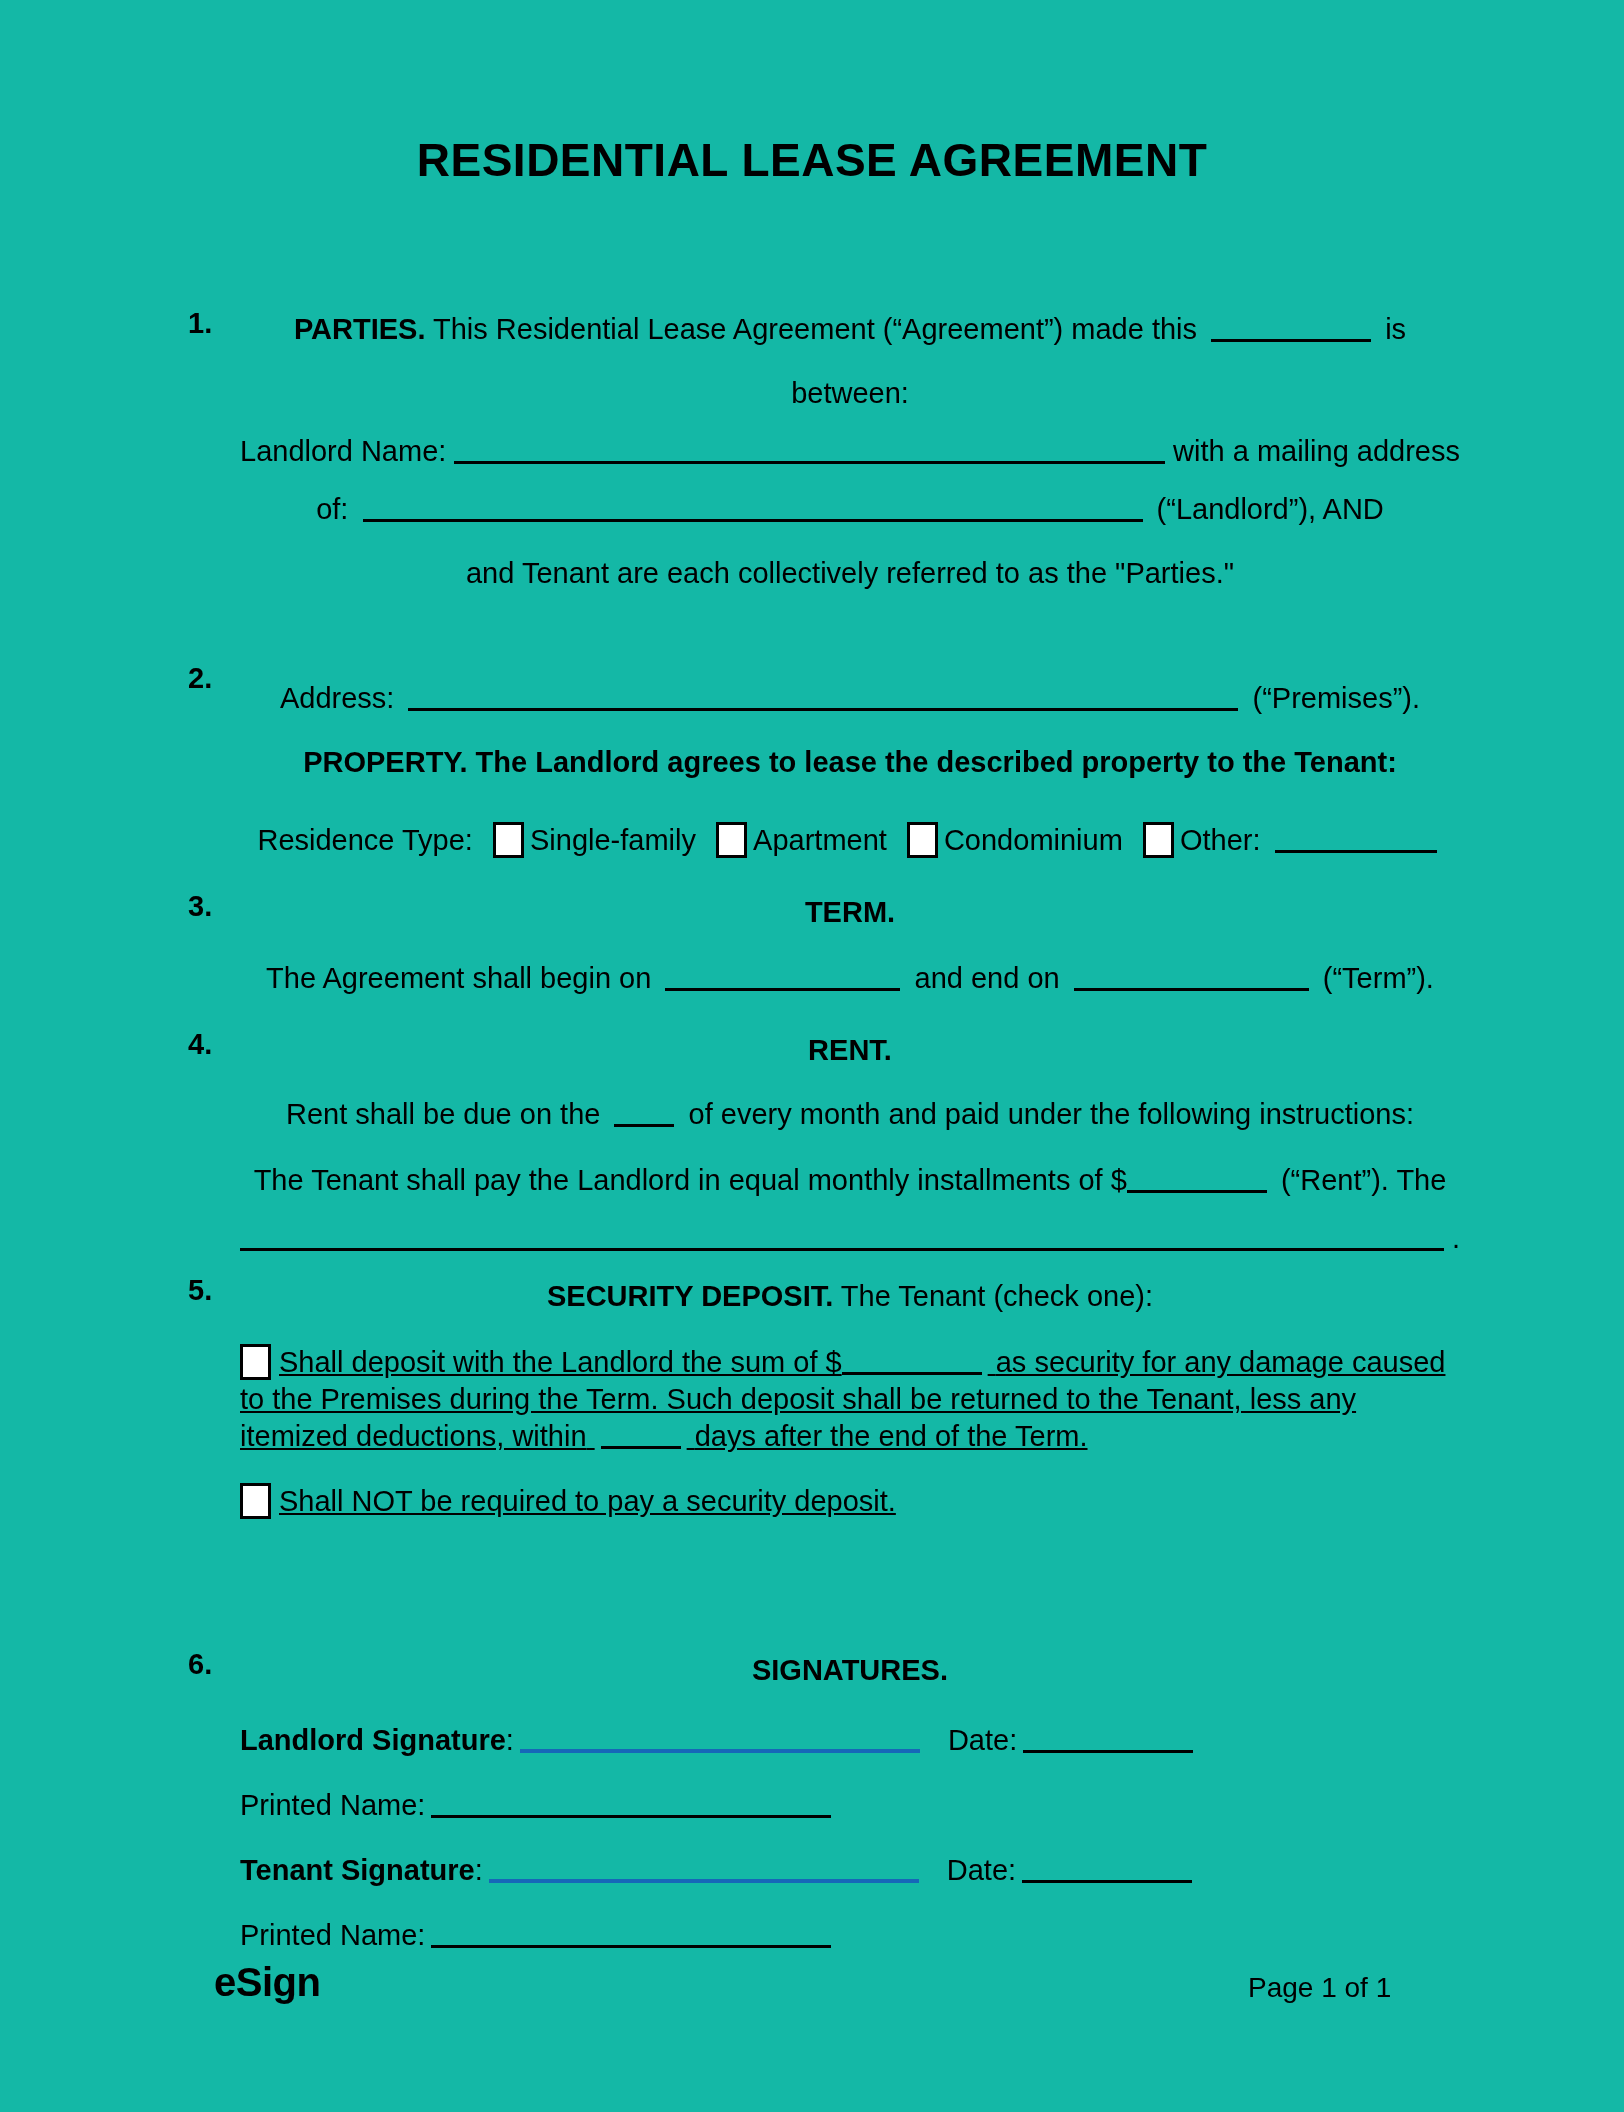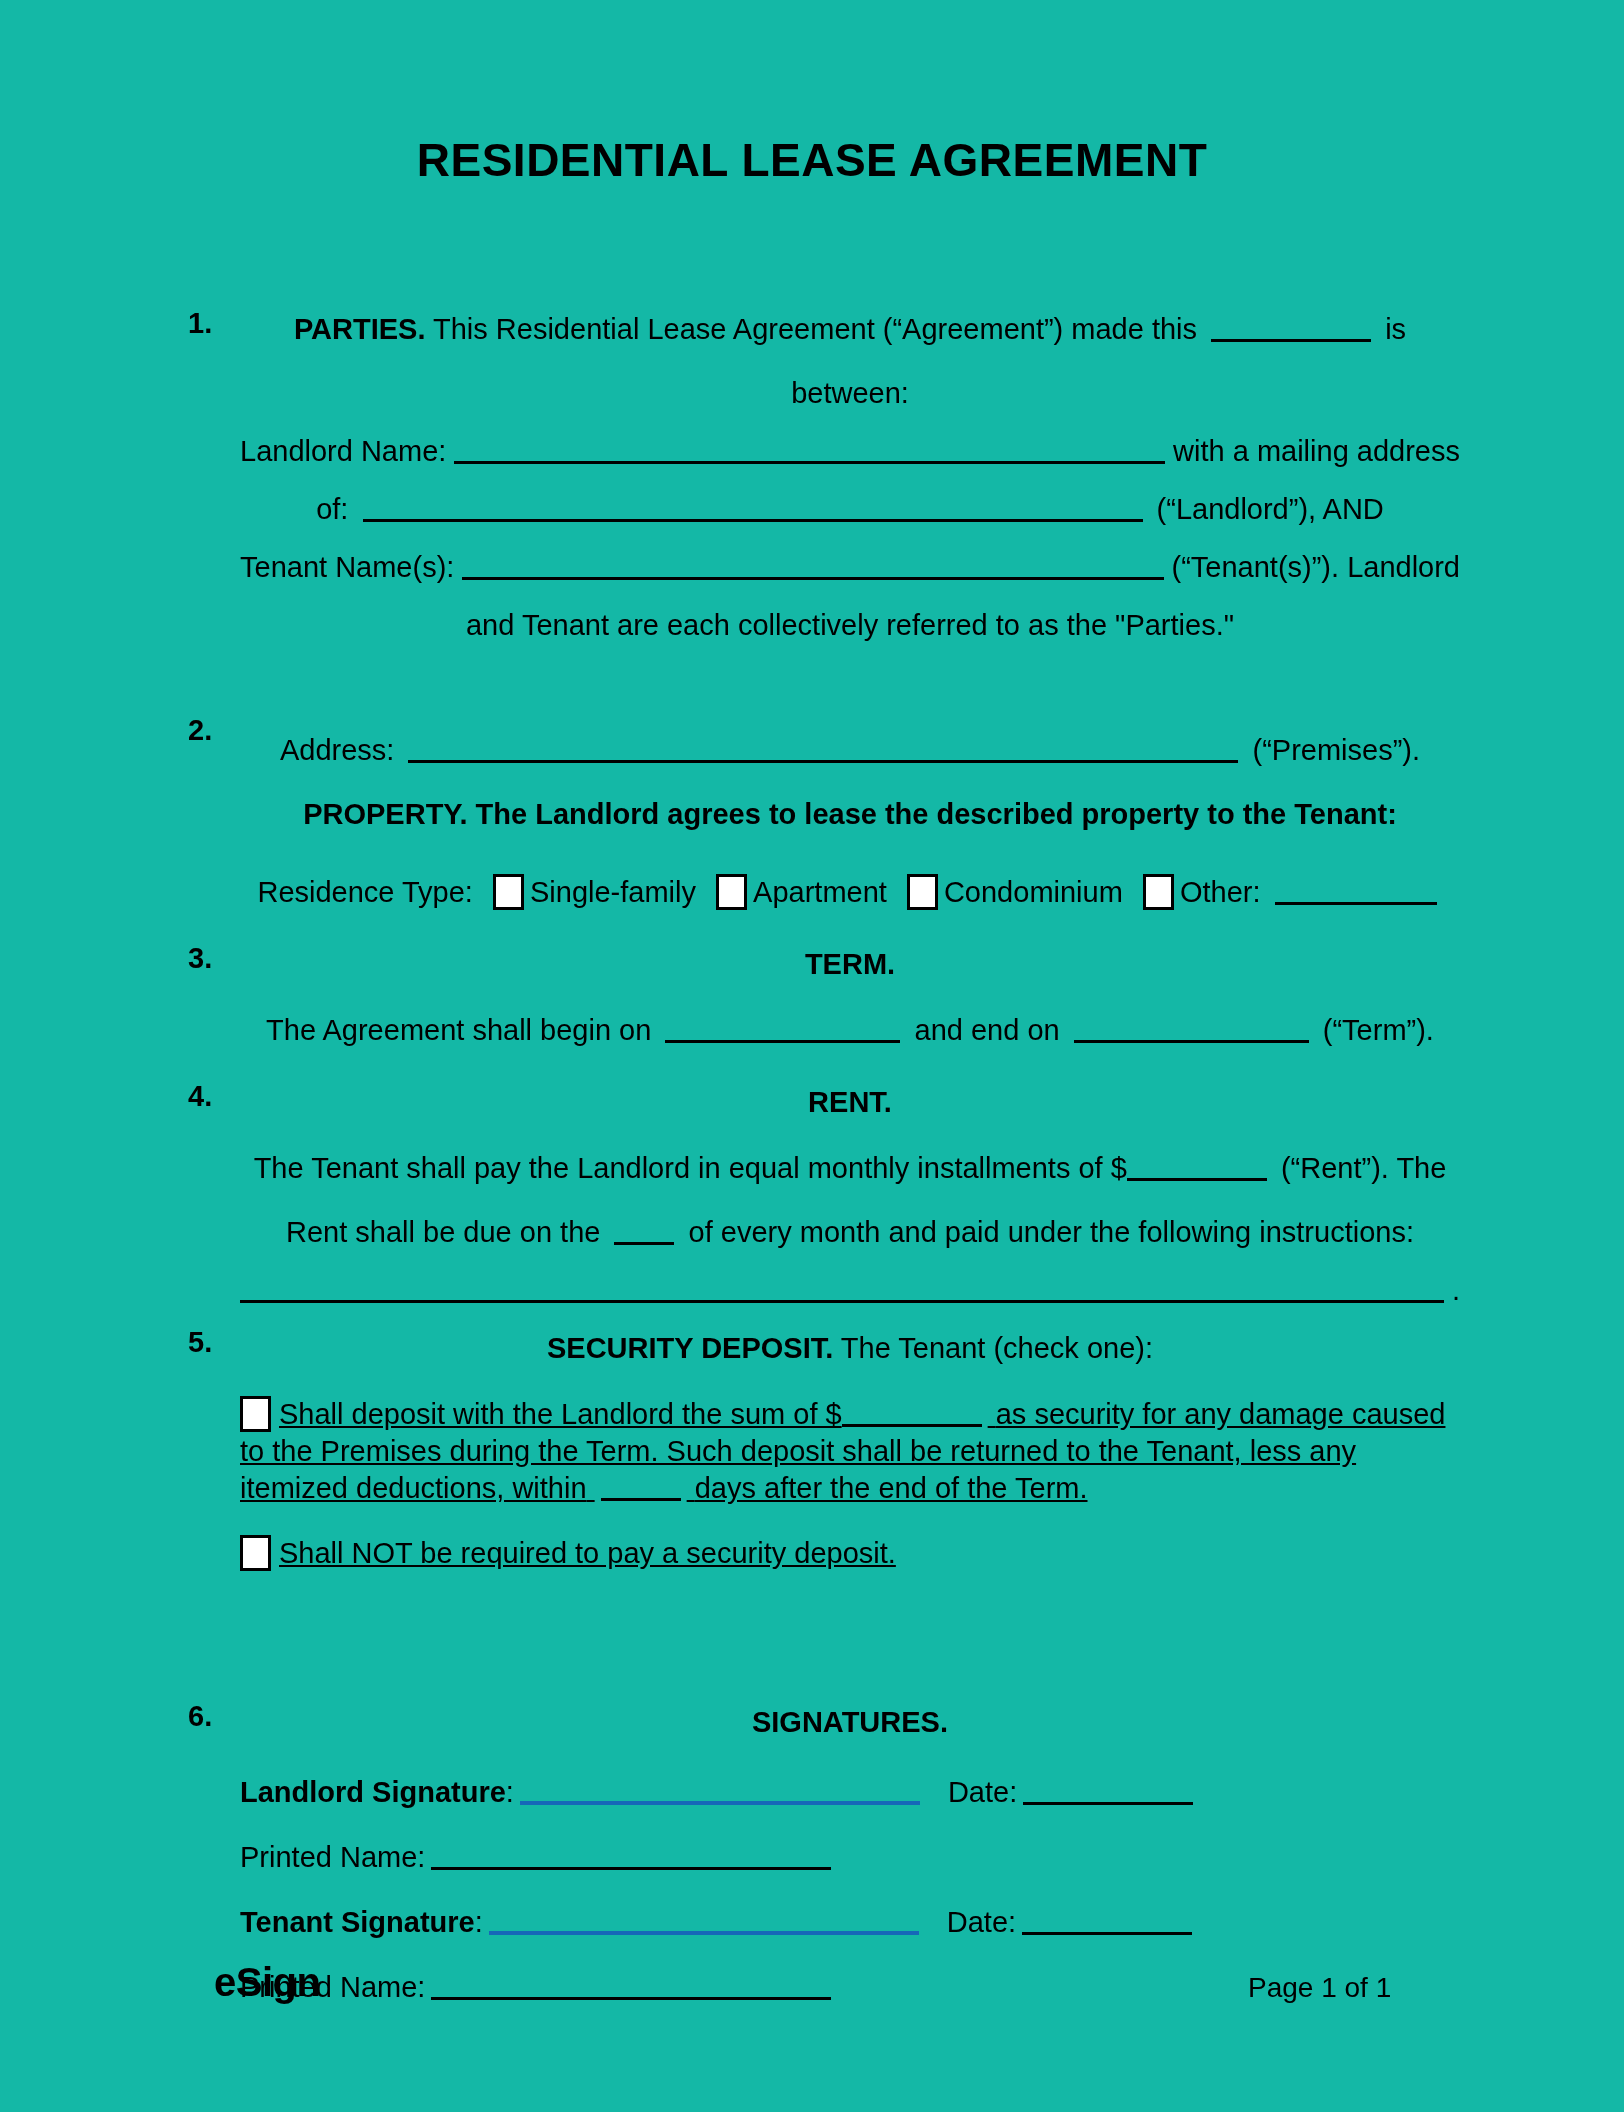--- a/index.html
+++ b/index.html
@@ -60,25 +60,20 @@
         <div class="fline">
           <span class="txt">Landlord Name:</span>
           <span class="blank fblank"></span>
           <span class="txt">with a mailing address</span>
         </div>
         <div class="line">
           <span>of:</span>
           <span class="blank w780"></span>
           <span>(“Landlord”), AND</span>
         </div>
-        <div class="fline">
-          <span class="txt">Tenant Name(s):</span>
-          <span class="blank fblank"></span>
-          <span class="txt">(“Tenant(s)”). Landlord</span>
-        </div>
         <div class="line">and Tenant are each collectively referred to as the "Parties."</div>
       </div>
     </div>
 
     <div class="section" style="margin-top:47px">
       <div class="num">2.</div>
       <div class="sbody">
         <div class="line" style="margin-top:14px">
           <span>Address:</span>
           <span class="blank w830"></span>
@@ -114,28 +109,28 @@
         </div>
       </div>
     </div>
 
     <div class="section" style="margin-top:8px">
       <div class="num">4.</div>
       <div class="sbody">
         <div class="line">
           <span class="head">RENT.</span>
         </div>
-        <div class="line" style="margin-top:2px">
-          <span>The Tenant shall pay the Landlord in equal monthly installments of $</span><span class="blank w140" style="margin-left:0"></span>
-          <span>(“Rent”). The</span>
-        </div>
         <div class="line">
           <span>Rent shall be due on the</span>
           <span class="blank w60"></span>
           <span>of every month and paid under the following instructions:</span>
+        </div>
+        <div class="line" style="margin-top:2px">
+          <span>The Tenant shall pay the Landlord in equal monthly installments of $</span><span class="blank w140" style="margin-left:0"></span>
+          <span>(“Rent”). The</span>
         </div>
         <div class="fline">
           <span class="blank fblank" style="margin-left:0"></span>
           <span class="txt">.</span>
         </div>
       </div>
     </div>
 
     <div class="section">
       <div class="num">5.</div>

